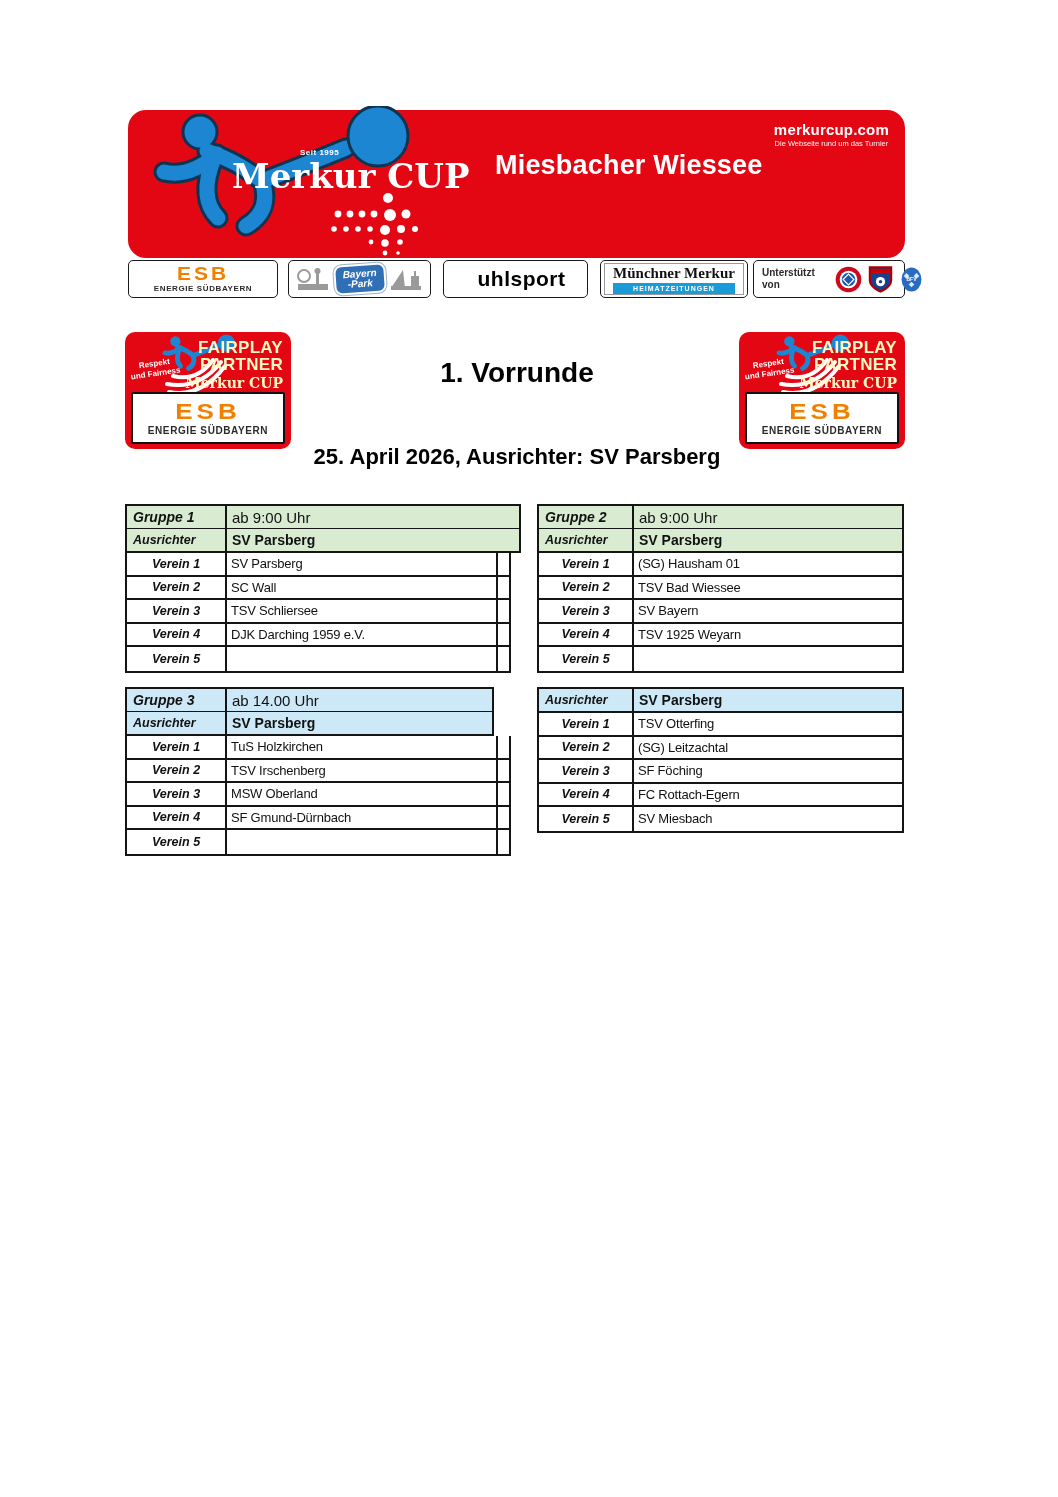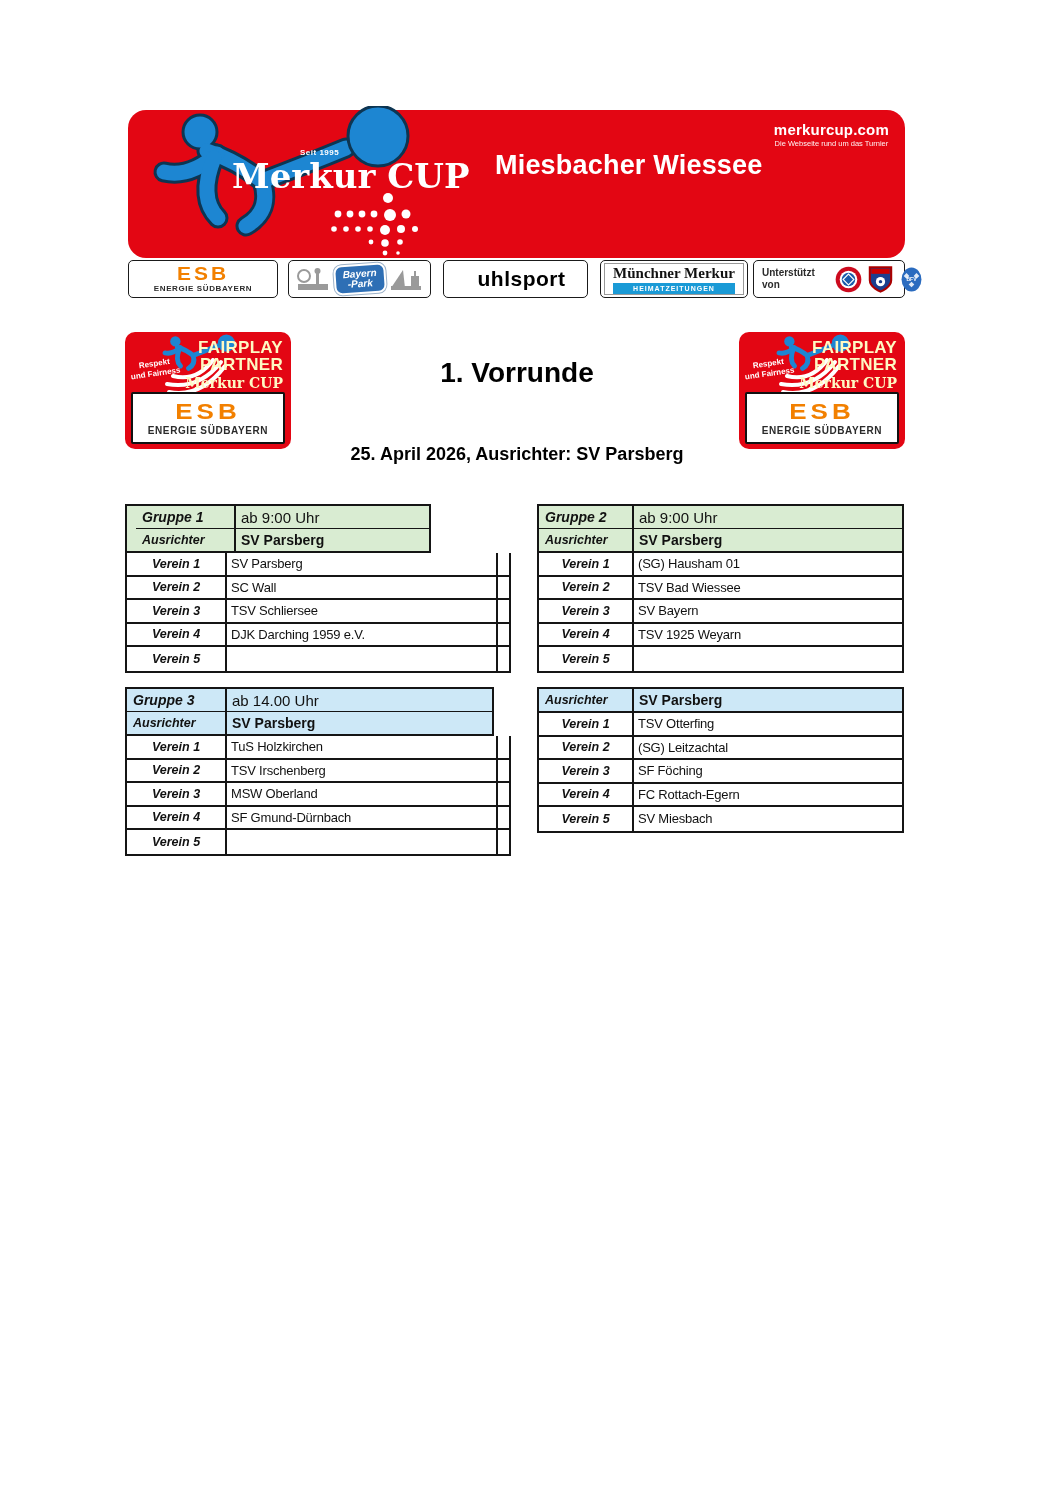--- a/index.html
+++ b/index.html
@@ -46,21 +46,21 @@
           border:2px solid #111;border-radius:2px;display:flex;flex-direction:column;
           align-items:center;justify-content:center;box-sizing:border-box;}
   .fp-esb .esb-word{font-size:26px;letter-spacing:4px;}
   .fp-esb .esb-sub{font-size:10px;}
   .fp-player{position:absolute;left:28px;top:0px;}
   .fp-swoosh{position:absolute;left:38px;top:26px;}
   
   .h-title{position:absolute;left:0;top:357px;width:1034px;text-align:center;
            font-size:28px;font-weight:bold;color:#000;}
   .h-sub{position:absolute;left:0;top:444px;width:1034px;text-align:center;
-         font-size:18px;font-weight:bold;color:#000;}
+         font-size:22px;font-weight:bold;color:#000;}
   
   .grp{position:absolute;}
   .ghead{border:2.5px solid #151515;box-sizing:border-box;}
   .ghead .hrow{display:grid;height:22px;align-items:center;}
   .ghead .hrow.first{border-bottom:1.5px solid #151515;}
   .hl{font-weight:bold;font-style:italic;padding-left:6px;border-right:2px solid #151515;
       height:100%;display:flex;align-items:center;box-sizing:border-box;}
   .hl.g{font-size:14px;} .hl.a{font-size:12.5px;}
   .hv{padding-left:5px;}
   .hv.time{font-size:15px;}
@@ -257,21 +257,21 @@
     <div class="fp-esb">
       <div class="esb-word">ESB</div>
       <div class="esb-sub">ENERGIE SÜDBAYERN</div>
     </div>
   </div>
 
   <div class="h-title">1. Vorrunde</div>
   <div class="h-sub">25. April 2026, Ausrichter: SV Parsberg</div>
 
   <div class="grp left-cols" style="left:125px;top:504px;width:386px;">
-    <div class="ghead" style="width: 306px; background-color: rgb(217, 236, 210); padding-left: 9px;">
+    <div class="ghead" style="width: 396px; background-color: rgb(217, 236, 210);">
       <div class="hrow first">
           <div class="hl g">Gruppe 1</div>
           <div class="hv time">ab 9:00 Uhr</div>
         </div>
       <div class="hrow">
           <div class="hl a">Ausrichter</div>
           <div class="hv host">SV Parsberg</div>
         </div>
     </div>
     <div class="gbody">

